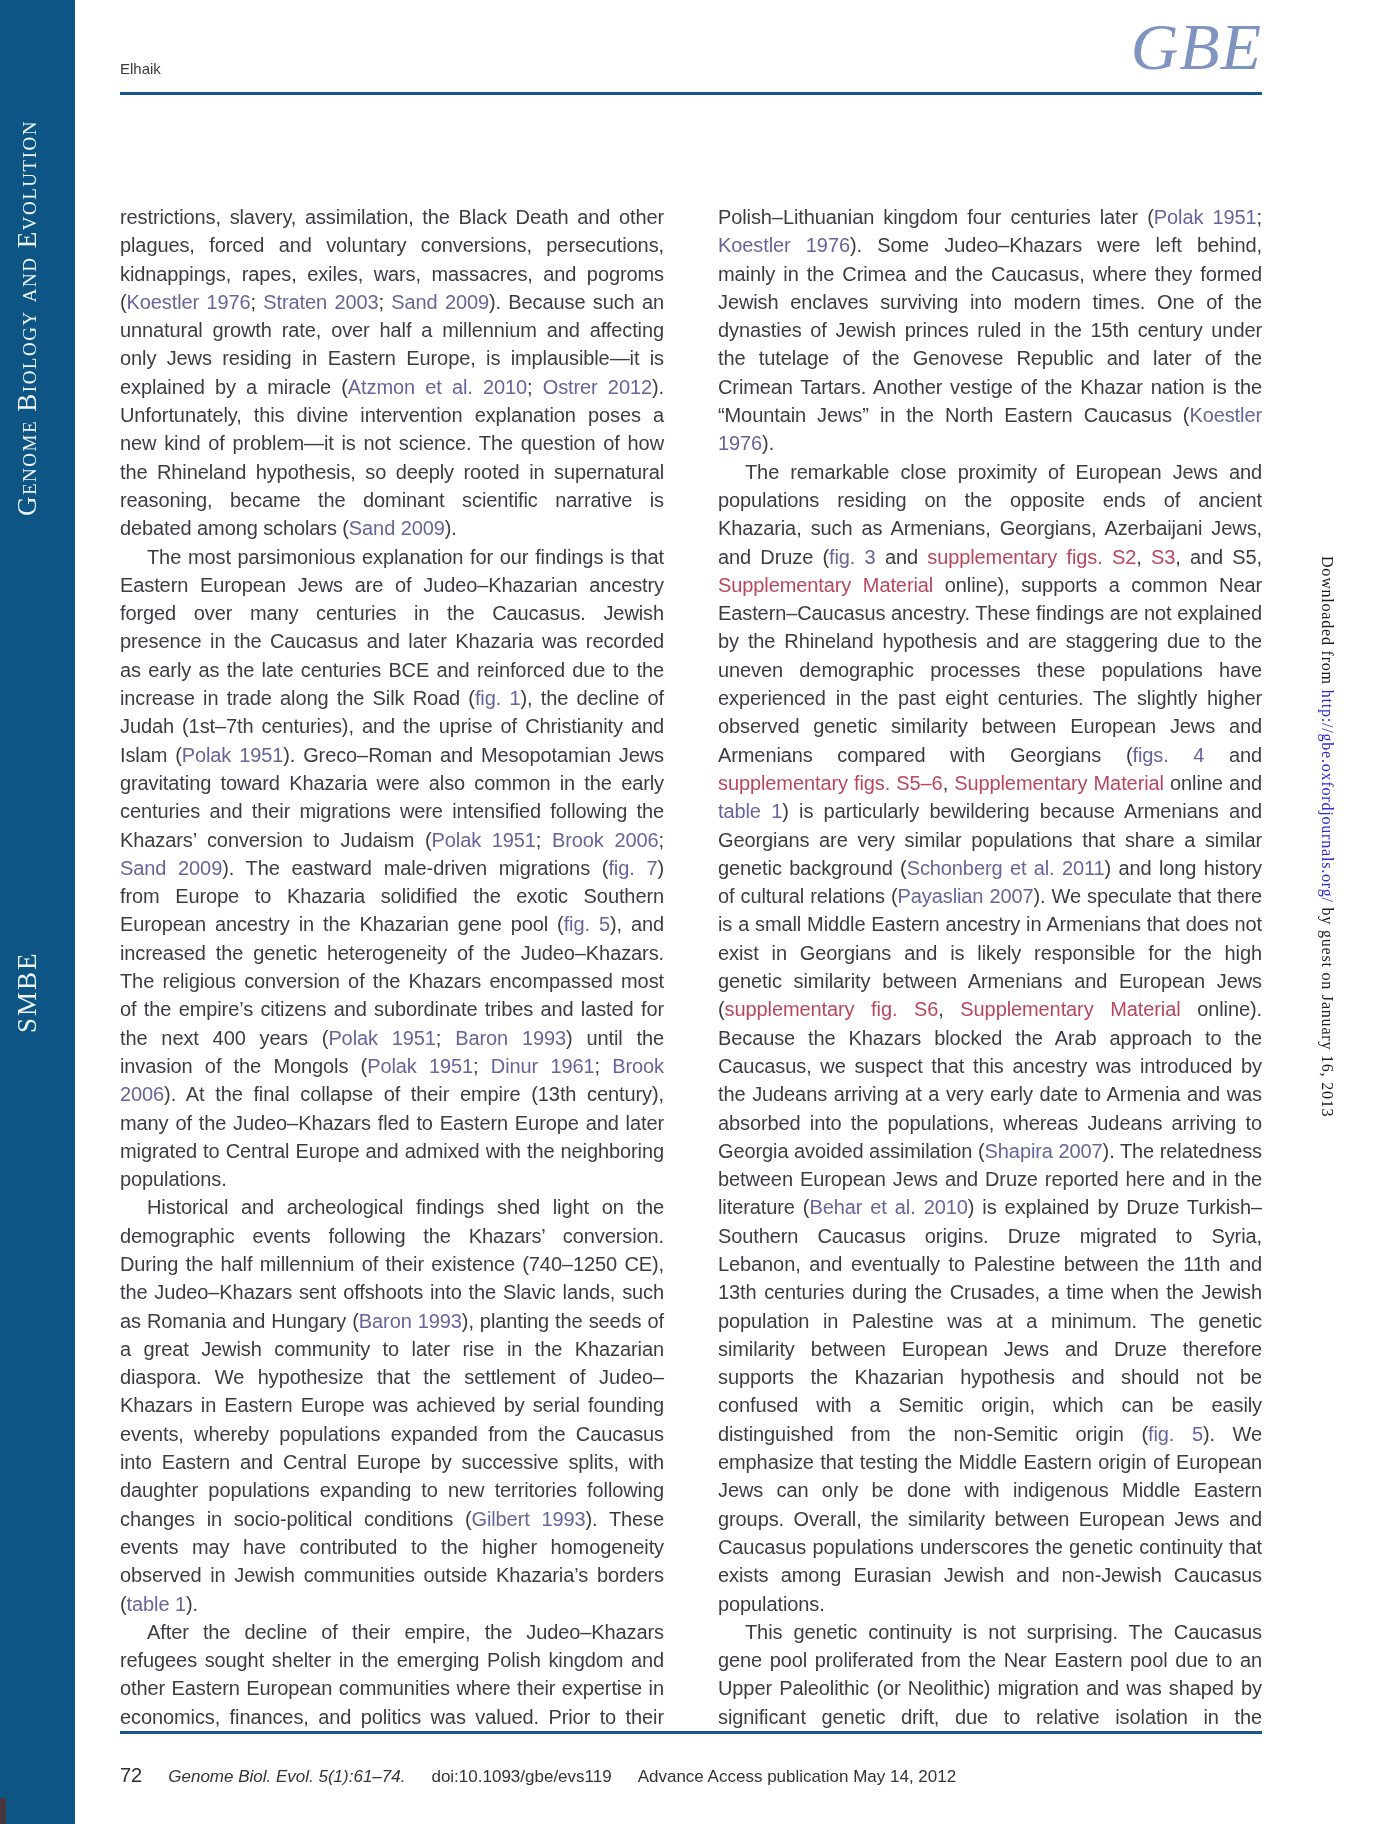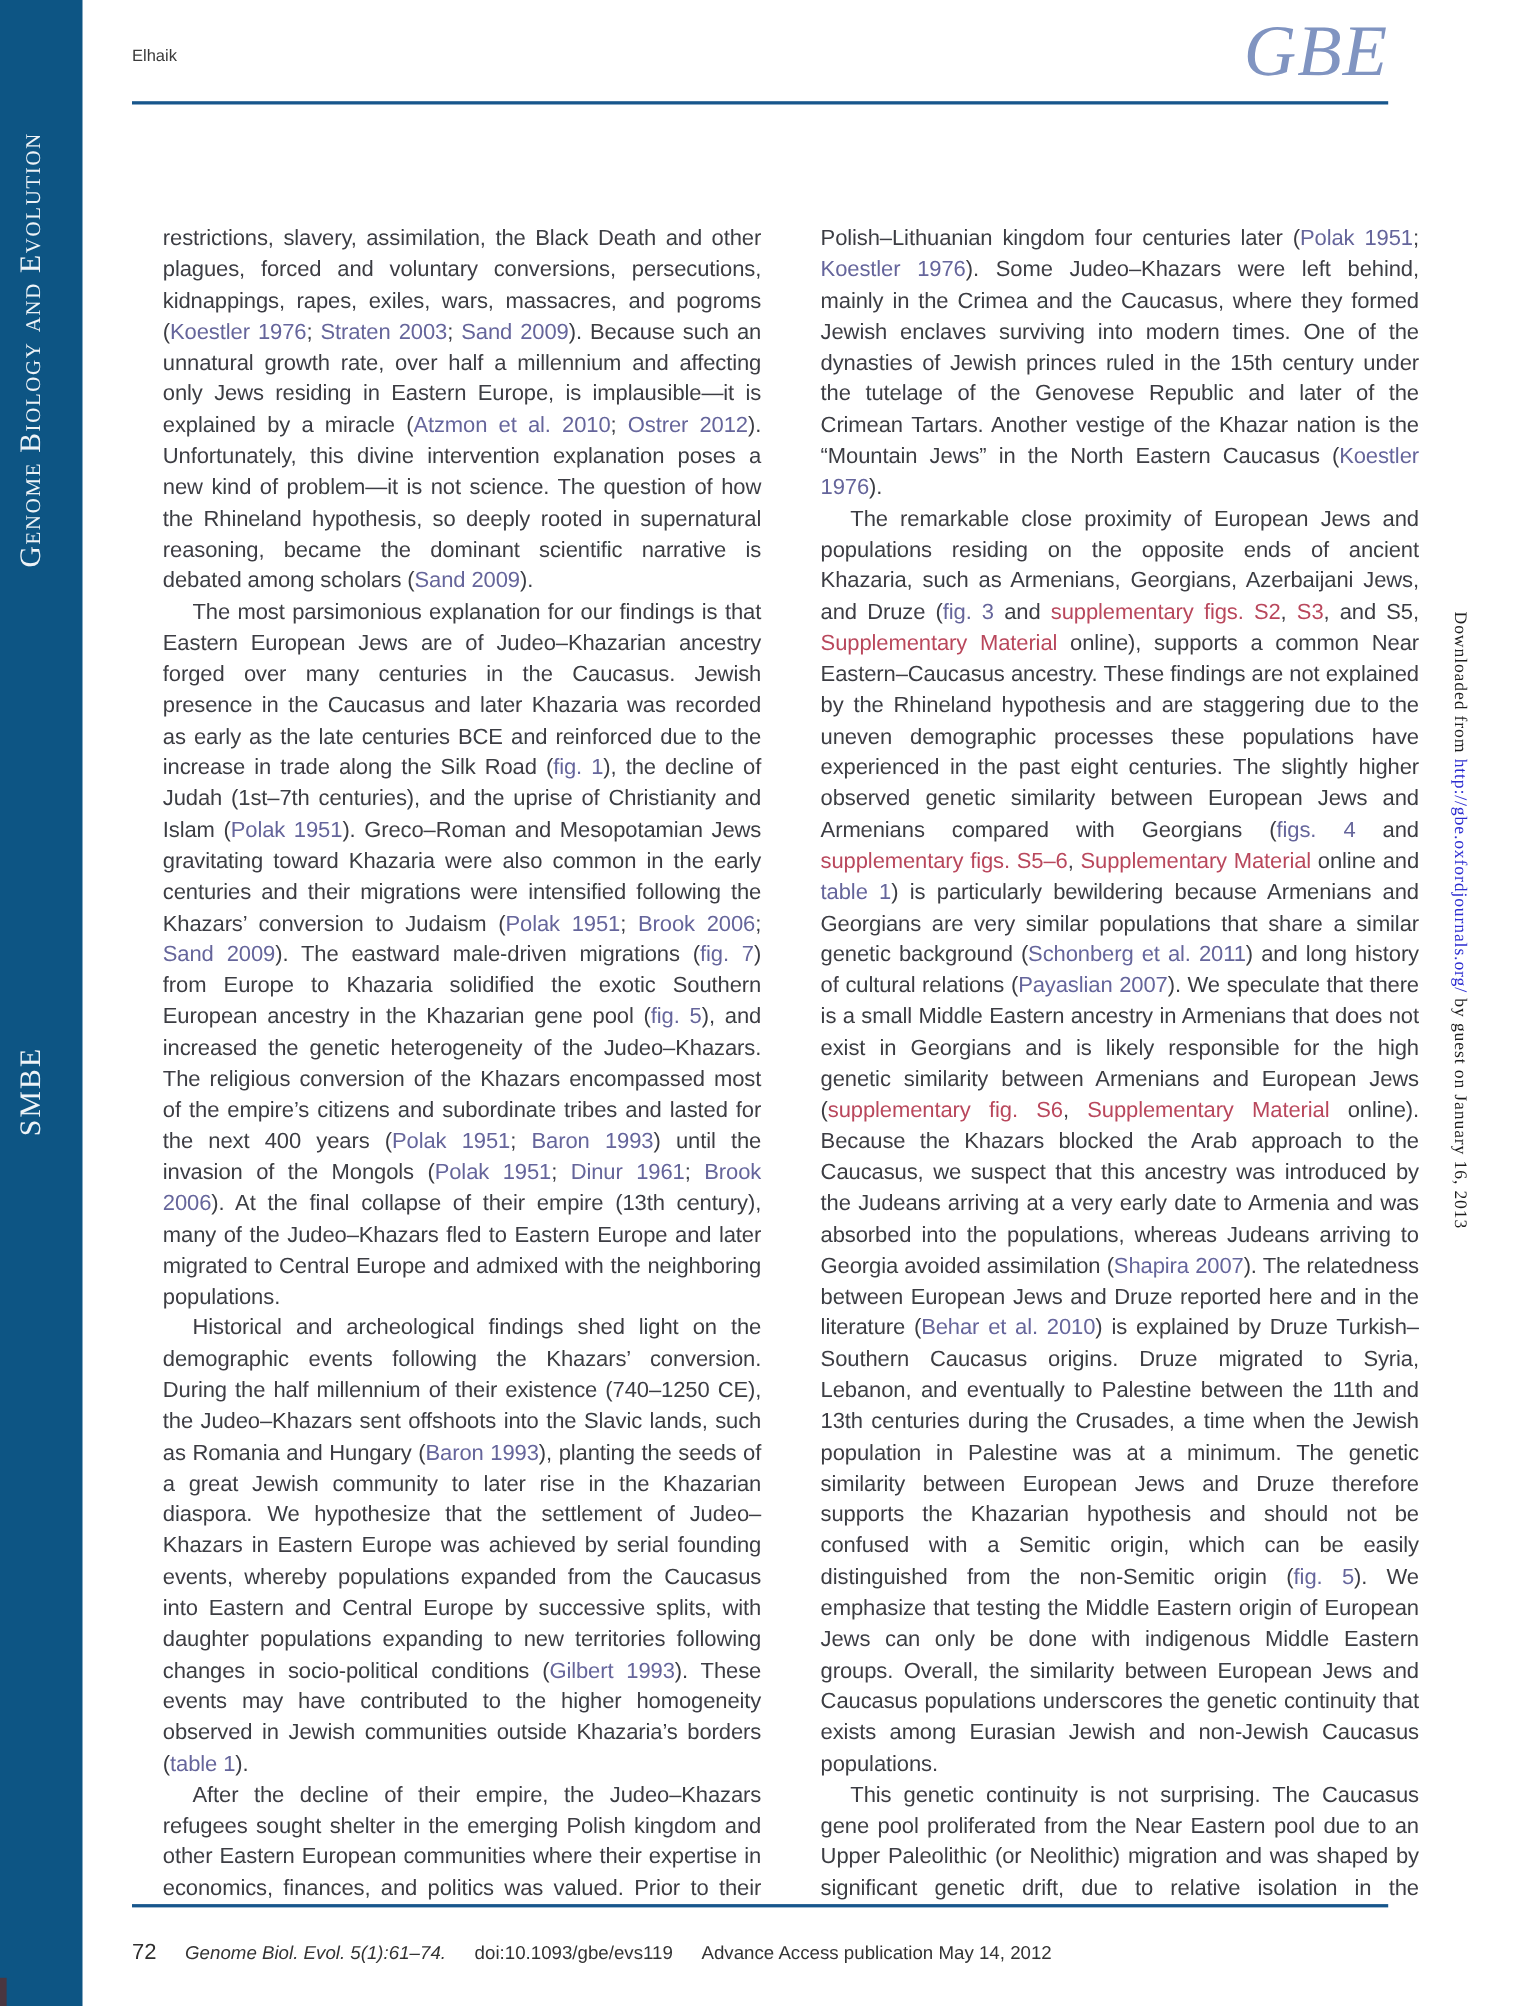--- a/index.html
+++ b/index.html
@@ -37,21 +37,21 @@
     font-size: 27px; letter-spacing: 2px;
   }
   .spine-foot {
     position: absolute; left: 0; bottom: 0;
     width: 6px; height: 26px;
     background: #4a3640;
   }
 
   
   .running-head {
-    position: absolute; left: 120px; top: 42px;
+    position: absolute; left: 120px; top: 60px;
     font-size: 15px; color: #3a3a3a;
   }
   .logo {
     position: absolute; right: 114px; top: 14px;
     font-family: "Liberation Serif", serif;
     font-size: 66px; line-height: 1;
     color: var(--logo-blue, #8094c1);
     letter-spacing: 1px;
     font-style: italic;
   }
@@ -61,21 +61,20 @@
   }
   .header-rule { top: 92px; }
   .footer-rule { top: 1731px; }
 
   
   .columns {
     position: absolute; left: 120px; top: 203px;
     width: 1142px; height: 1526px;
     display: flex; gap: 54px;
     overflow: hidden;
-    margin-left: 28px;
   }
   .col { width: 544px; }
   .col p {
     margin: 0;
     font-size: 20px;
     line-height: 28.3px;
     letter-spacing: -0.1px;
     color: var(--body-text, #3c3d43);
     text-align: justify;
   }

